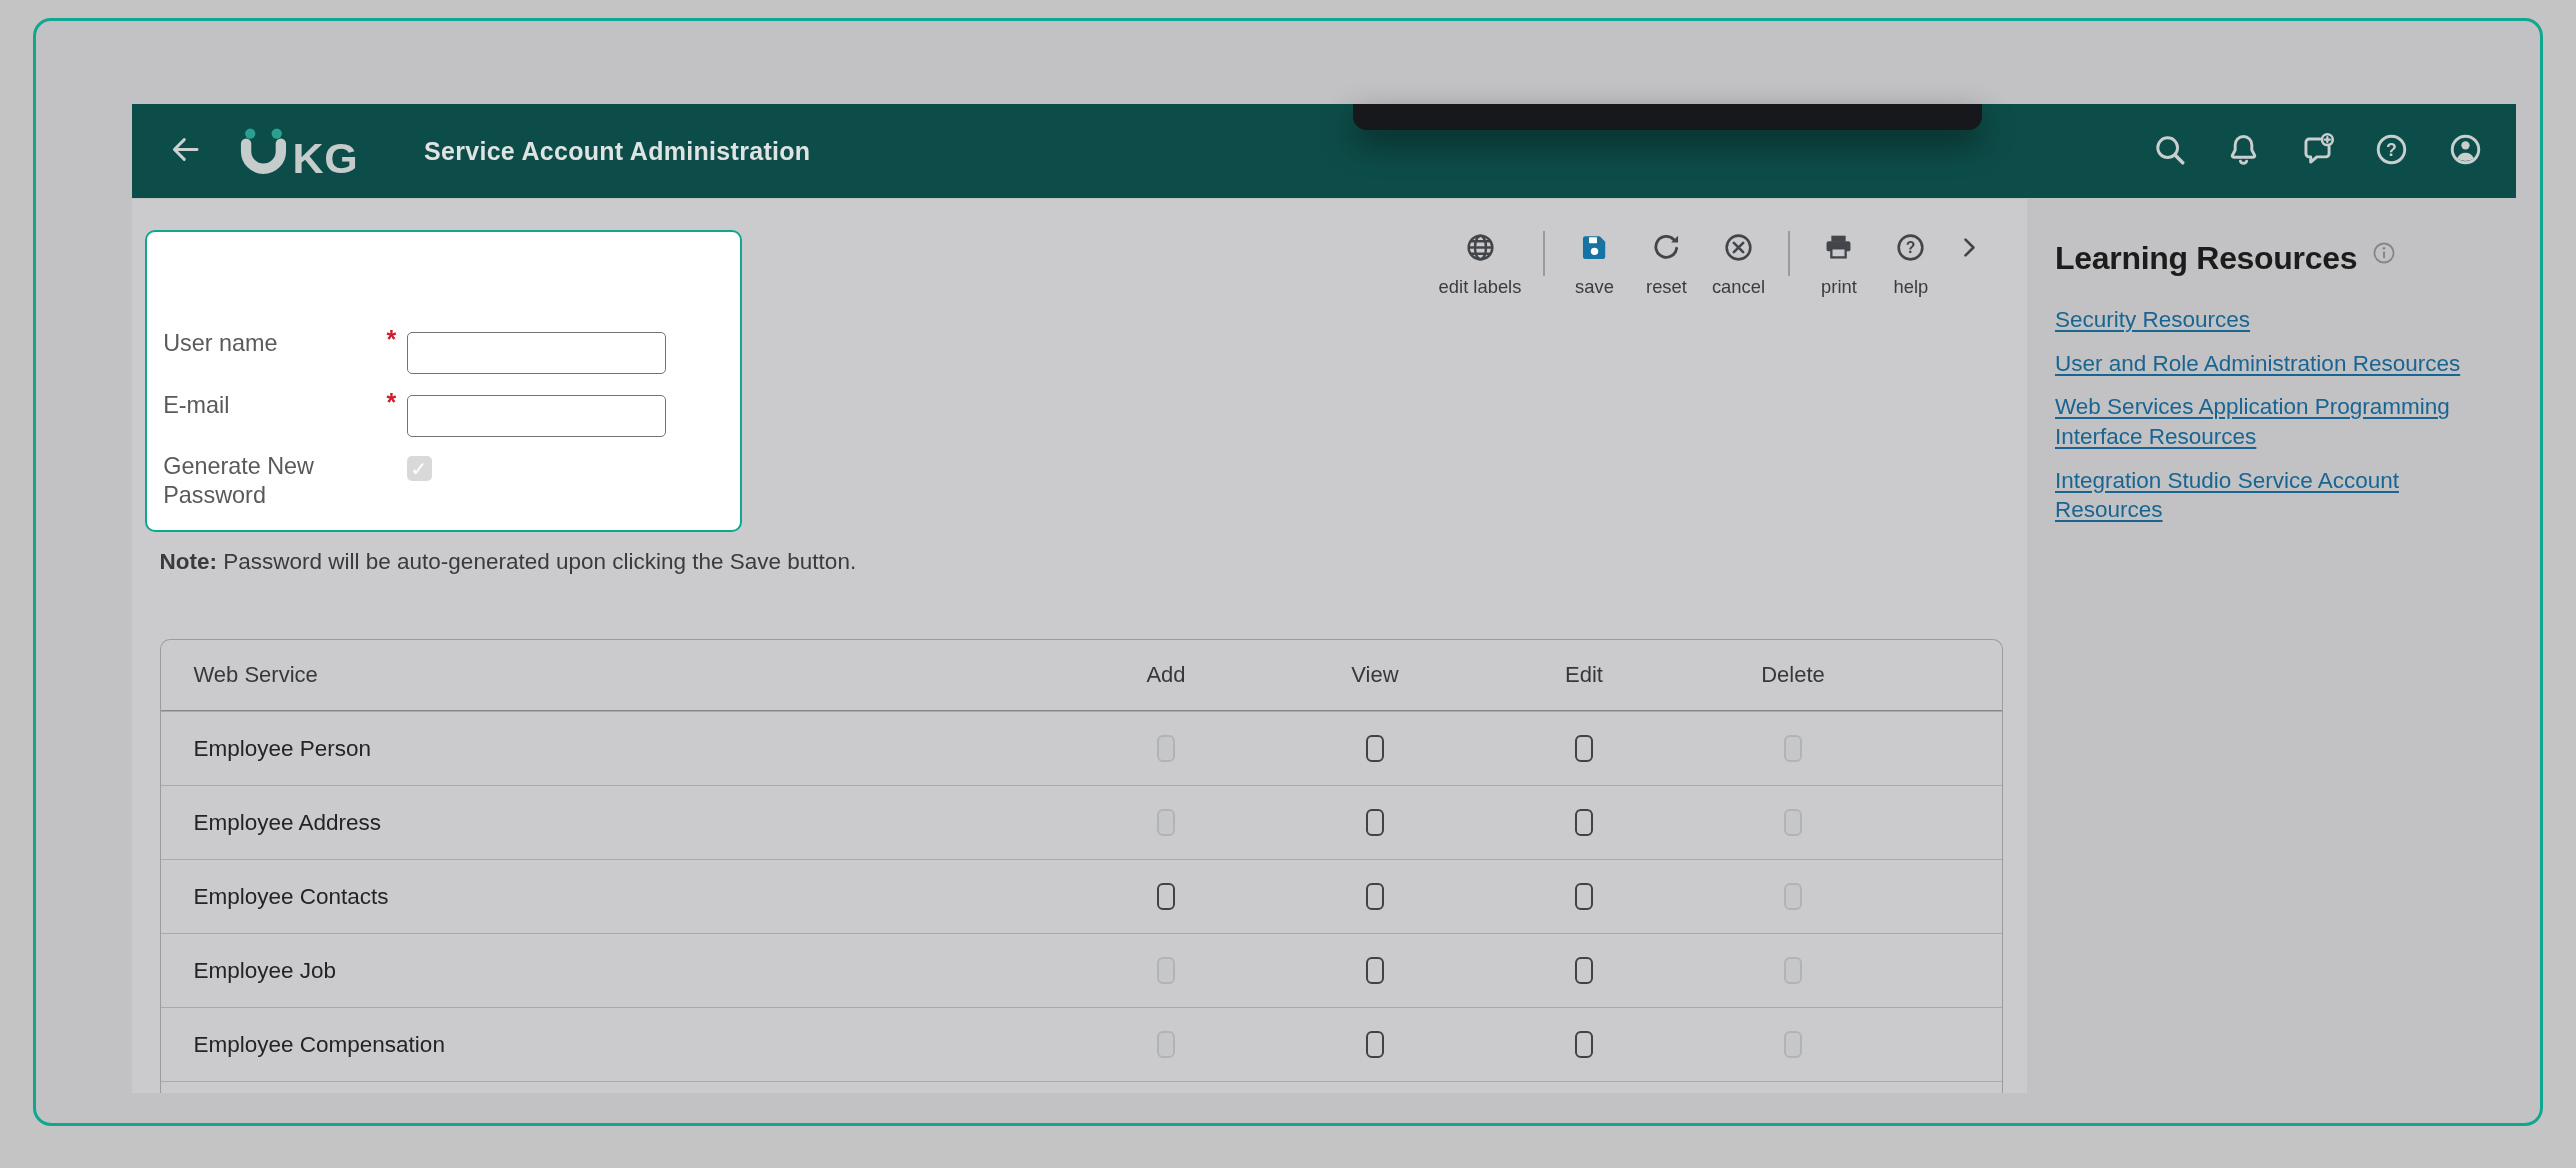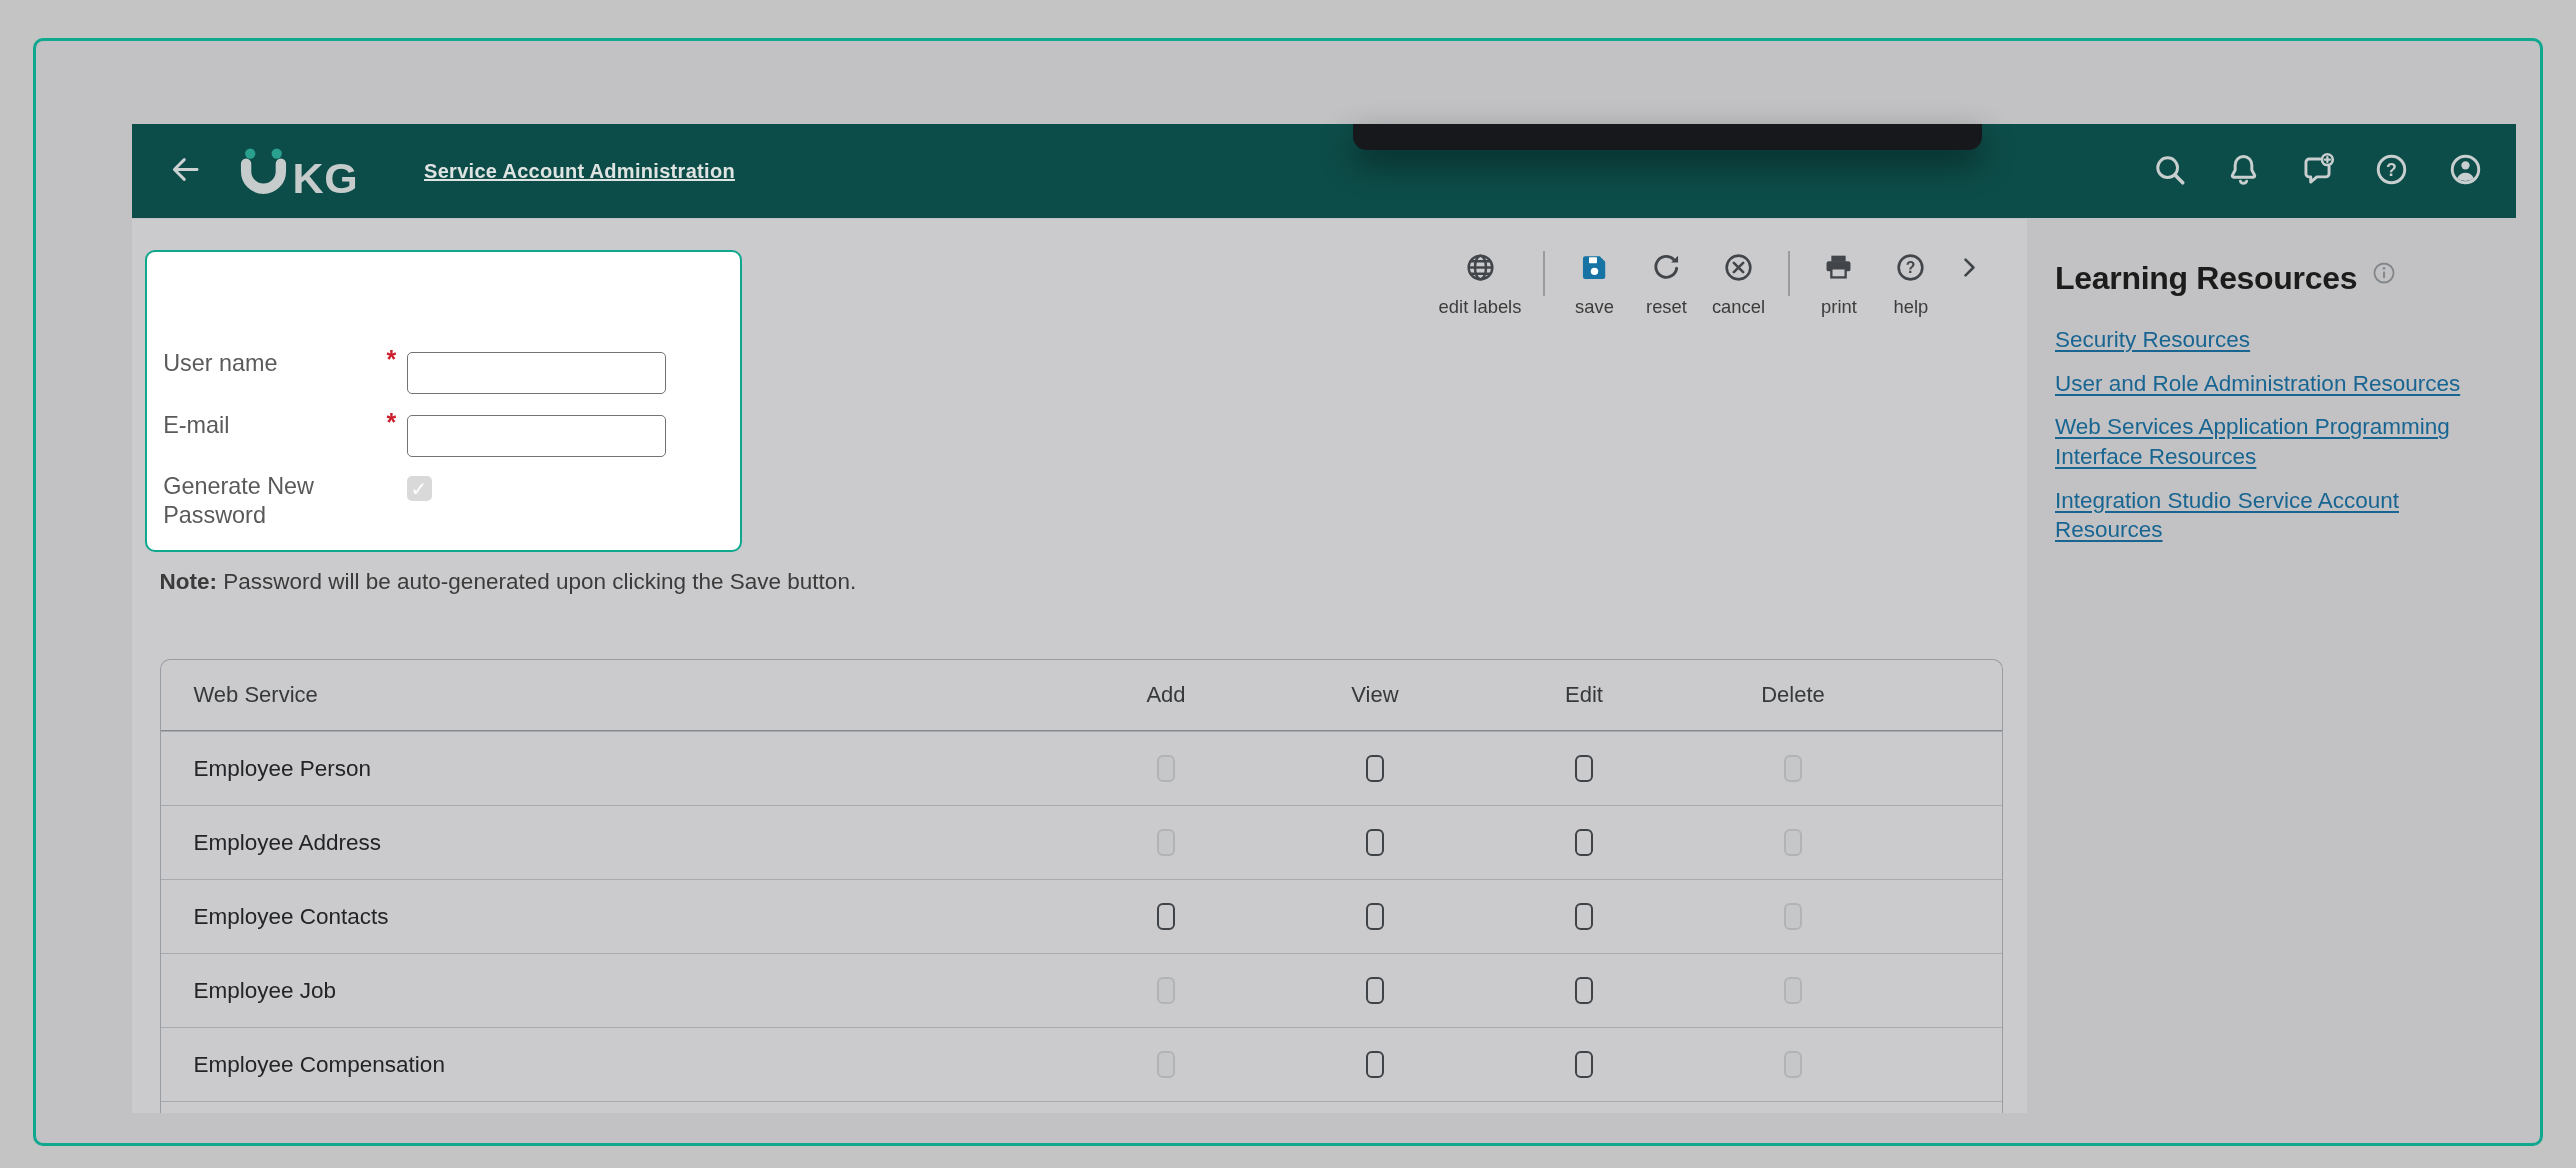--- a/index.html
+++ b/index.html
@@ -5,34 +5,34 @@
   * { box-sizing: border-box; margin: 0; padding: 0; }
   html,body { width:2576px; height:1168px; overflow:hidden; }
   body {
     font-family: "Liberation Sans", "DejaVu Sans", sans-serif;
     background: var(--page-bg, #c4c4c5);
   }
   .canvas { position:relative; width:2576px; height:1168px; }
 
   
   .frame {
-    position:absolute; left:33px; top:38px; width:2510px; height:1108px;
+    position:absolute; left:33px; top:18px; width:2510px; height:1108px;
     border:3.3px solid var(--frame-accent,#0fa78e);
-    border-radius:10px; background: var(--inner-bg,#c2c2c4);
+    border-radius:18px; background: var(--inner-bg,#c2c2c4);
   }
 
   
   .appbar {
     position:absolute; left:96px; top:83px; width:2384px; height:94px;
     background: var(--header-bg,#0d4d49);
     display:flex; align-items:center; padding:0 23.4px 0 35px; color:#ccd2d2;
   }
   .back-btn { width:37px; height:37px; display:flex; align-items:center; justify-content:center; color:#ccd2d2; cursor:pointer; }
   .logo { margin-left:35px; display:flex; align-items:flex-end; }
-  .app-title { margin-left:45px; font-size:20px; font-weight:700; color:#dfe4e3; letter-spacing:0.3px;text-decoration:underline; }
+  .app-title { margin-left:45px; font-size:25px; font-weight:700; color:#dfe4e3; letter-spacing:0.3px; }
   .appbar-icons { margin-left:auto; display:flex; align-items:center; gap:37px; padding-right:8.3px; }
   .appbar-icons .abtn { width:37px; height:37px; color:#c9cfcf; cursor:pointer; display:flex; align-items:center; justify-content:center; }
   .abtn svg, .back-btn svg { width:100%; height:100%; }
 
   
   .overlay-bar {
     position:absolute; left:1317px; top:83px; width:629px; height:26px;
     background: var(--overlay-bar,#17181c);
     border-radius:0 0 13.4px 13.4px;
     box-shadow: 0 13.4px 33px rgba(0,0,0,.45);

